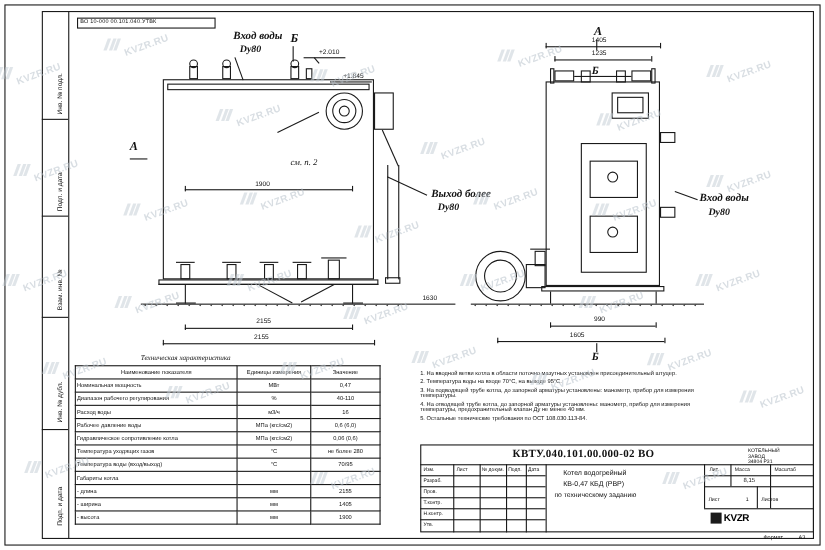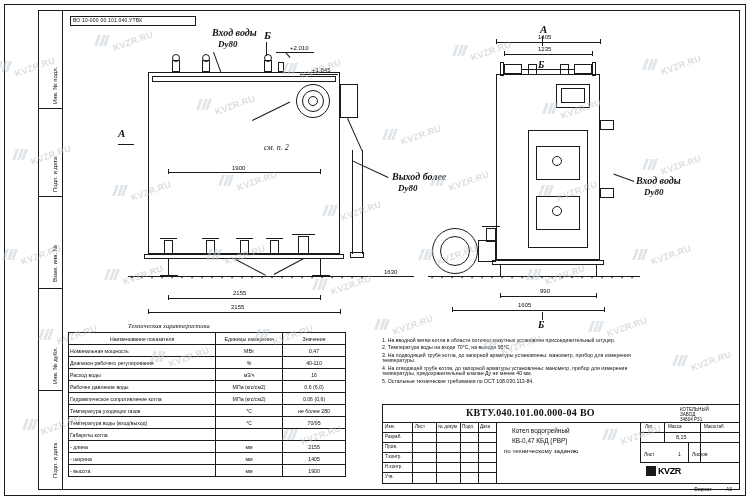--- a/index.html
+++ b/index.html
@@ -330,21 +330,21 @@
     <div class="txt" style="position:static;white-space:normal;font-size:5.2px;margin-bottom:2px;">1. На вводной ветви котла в области поточно мазутных установлен присоединительный штуцер.</div>
     <div class="txt" style="position:static;white-space:normal;font-size:5.2px;margin-bottom:2px;">2. Температура воды на входе 70°С, на выходе 95°С.</div>
     <div class="txt" style="position:static;white-space:normal;font-size:5.2px;margin-bottom:2px;">3. На подводящей трубе котла, до запорной арматуры установлены: манометр, прибор для измерения температуры.</div>
     <div class="txt" style="position:static;white-space:normal;font-size:5.2px;margin-bottom:2px;">4. На отводящей трубе котла, до запорной арматуры установлены: манометр, прибор для измерения температуры, предохранительный клапан Ду не менее 40 мм.</div>
     <div class="txt" style="position:static;white-space:normal;font-size:5.2px;">5. Остальные технические требования по ОСТ 108.030.113-84.</div>
   </div>
 
   <div class="box" style="left:382px;top:404px;width:358px;height:80px;"></div>
 
   <div class="hl ln" style="left:382px;top:422px;width:358px;"></div>
-  <div class="txt bold cn" style="left:466px;top:408px;font-size:10px;letter-spacing:.3px;">КВТУ.040.101.00.000-04 ВО</div>
+  <div class="txt bold cn" style="left:466px;top:408px;font-size:10px;letter-spacing:.3px;">КВТУ.040.101.00.000-02 ВО</div>
 
   <div class="vl ln" style="left:412px;top:422px;height:62px;"></div>
   <div class="vl ln" style="left:436px;top:422px;height:62px;"></div>
   <div class="vl ln" style="left:460px;top:422px;height:62px;"></div>
   <div class="vl ln" style="left:478px;top:422px;height:62px;"></div>
   <div class="vl ln" style="left:496px;top:422px;height:62px;"></div>
   <div class="vl ln" style="left:640px;top:422px;height:40px;"></div>
 
   <div class="hl ln" style="left:382px;top:432px;width:114px;"></div>
   <div class="hl ln" style="left:382px;top:442px;width:114px;"></div>

